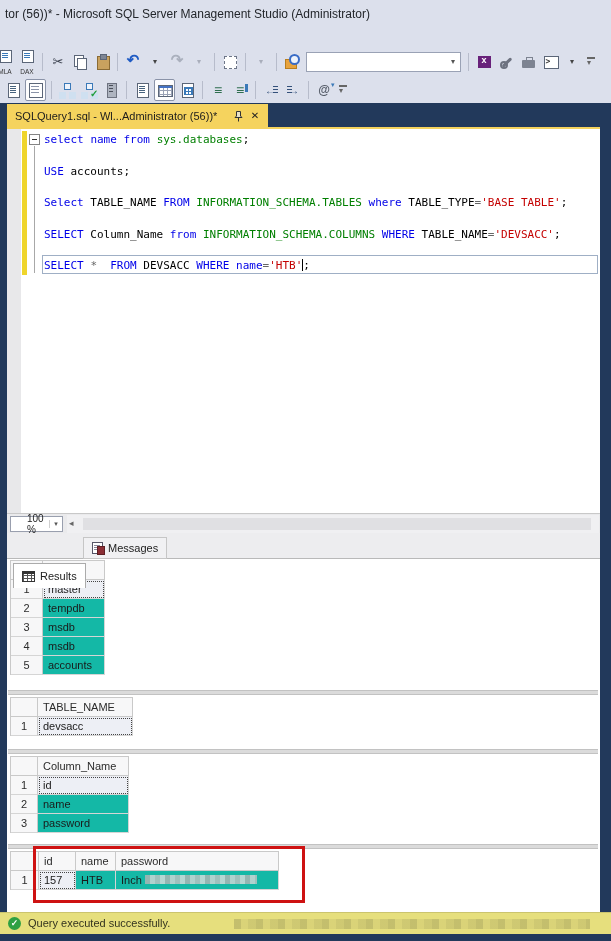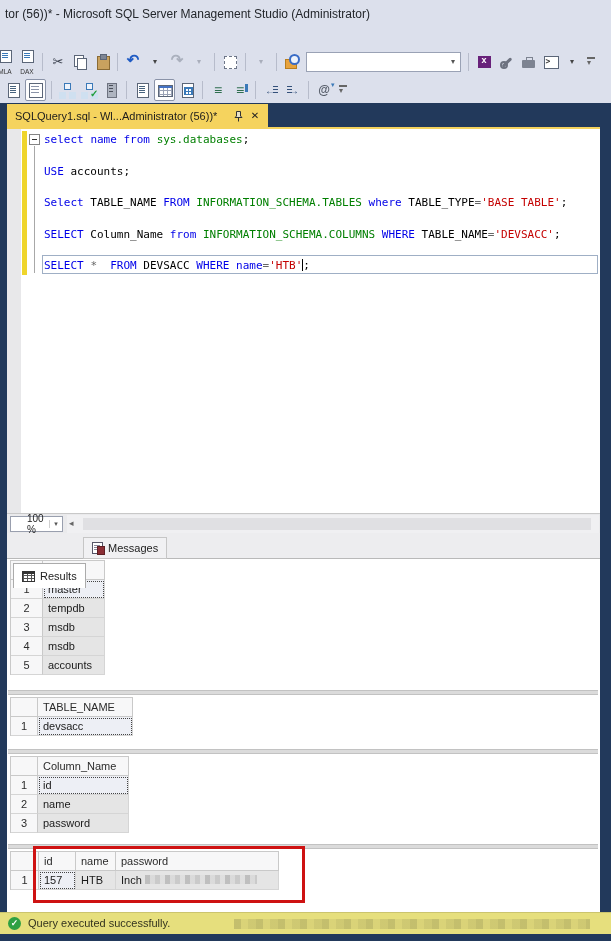--- a/index.html
+++ b/index.html
@@ -123,21 +123,21 @@
      repeating-linear-gradient(90deg,#555 0 1px,transparent 1px 4px),
      repeating-linear-gradient(#555 0 1px,transparent 1px 3px);background-color:#fff;}
   .msg-icon{width:11px;height:12px;margin-right:5px;position:relative;background:#fff;border:1px solid #556;}
   .msg-icon::before{content:"";position:absolute;left:1px;top:2px;width:6px;height:1px;background:#889;box-shadow:0 2px 0 #889,0 4px 0 #889;}
   .msg-icon::after{content:"";position:absolute;right:-3px;bottom:-2px;width:6px;height:7px;background:#8B2E35;border:1px solid #5e1f24;}
 
   
   .results-bg{position:absolute;left:7px;top:559px;width:593px;height:351px;background:#fff;}
   .rgrid{position:absolute;left:10px;font-size:11px;color:#1a1a1a;border-top:1px solid #c9c9c9;border-left:1px solid #c9c9c9;background:#fff;}
   .grow{display:flex;}
-  .gcell{height:19px;line-height:18px;padding:0 5px;border-right:1px solid #d5d5d5;border-bottom:1px solid #d5d5d5;background:#e5e5e5;overflow:hidden;white-space:nowrap;}
+  .gcell{height:19px;line-height:18px;padding:0 5px;border-right:1px solid #d5d5d5;border-bottom:1px solid #d5d5d5;background:#14b8a6;overflow:hidden;white-space:nowrap;}
   .ghead .gcell{background:#F7F7F8;border-right-color:#c9c9c9;border-bottom-color:#c9c9c9;color:#2b2b2b;}
   .gnum{text-align:center;background:#F7F7F8;border-right-color:#c9c9c9;color:#2b2b2b;padding:0 2px;}
   .gval.sel{background:#EDEFF5;outline:1px dotted #444;outline-offset:-2px;}
   .g0{top:560px;} .g1{top:697px;} .g2{top:756px;} .g3{top:851px;}
   .splitter{position:absolute;left:8px;width:590px;height:5px;background:#DBDBDB;border-top:1px solid #c2c2c2;border-bottom:1px solid #c2c2c2;}
   .sp1{top:690px;} .sp2{top:749px;} .sp3{top:844px;}
   .pixelate{display:inline-block;width:112px;height:9px;margin-left:3px;vertical-align:0px;opacity:.8;background:
      repeating-linear-gradient(90deg,#b5b5b5 0 5px,#d8d8d8 5px 10px,#c3c3c3 10px 15px,#dedede 15px 20px);}
   .annot-box{position:absolute;left:33px;top:846px;width:272px;height:57px;border:3px solid var(--annotation_red,#CE1212);z-index:5;}
 

